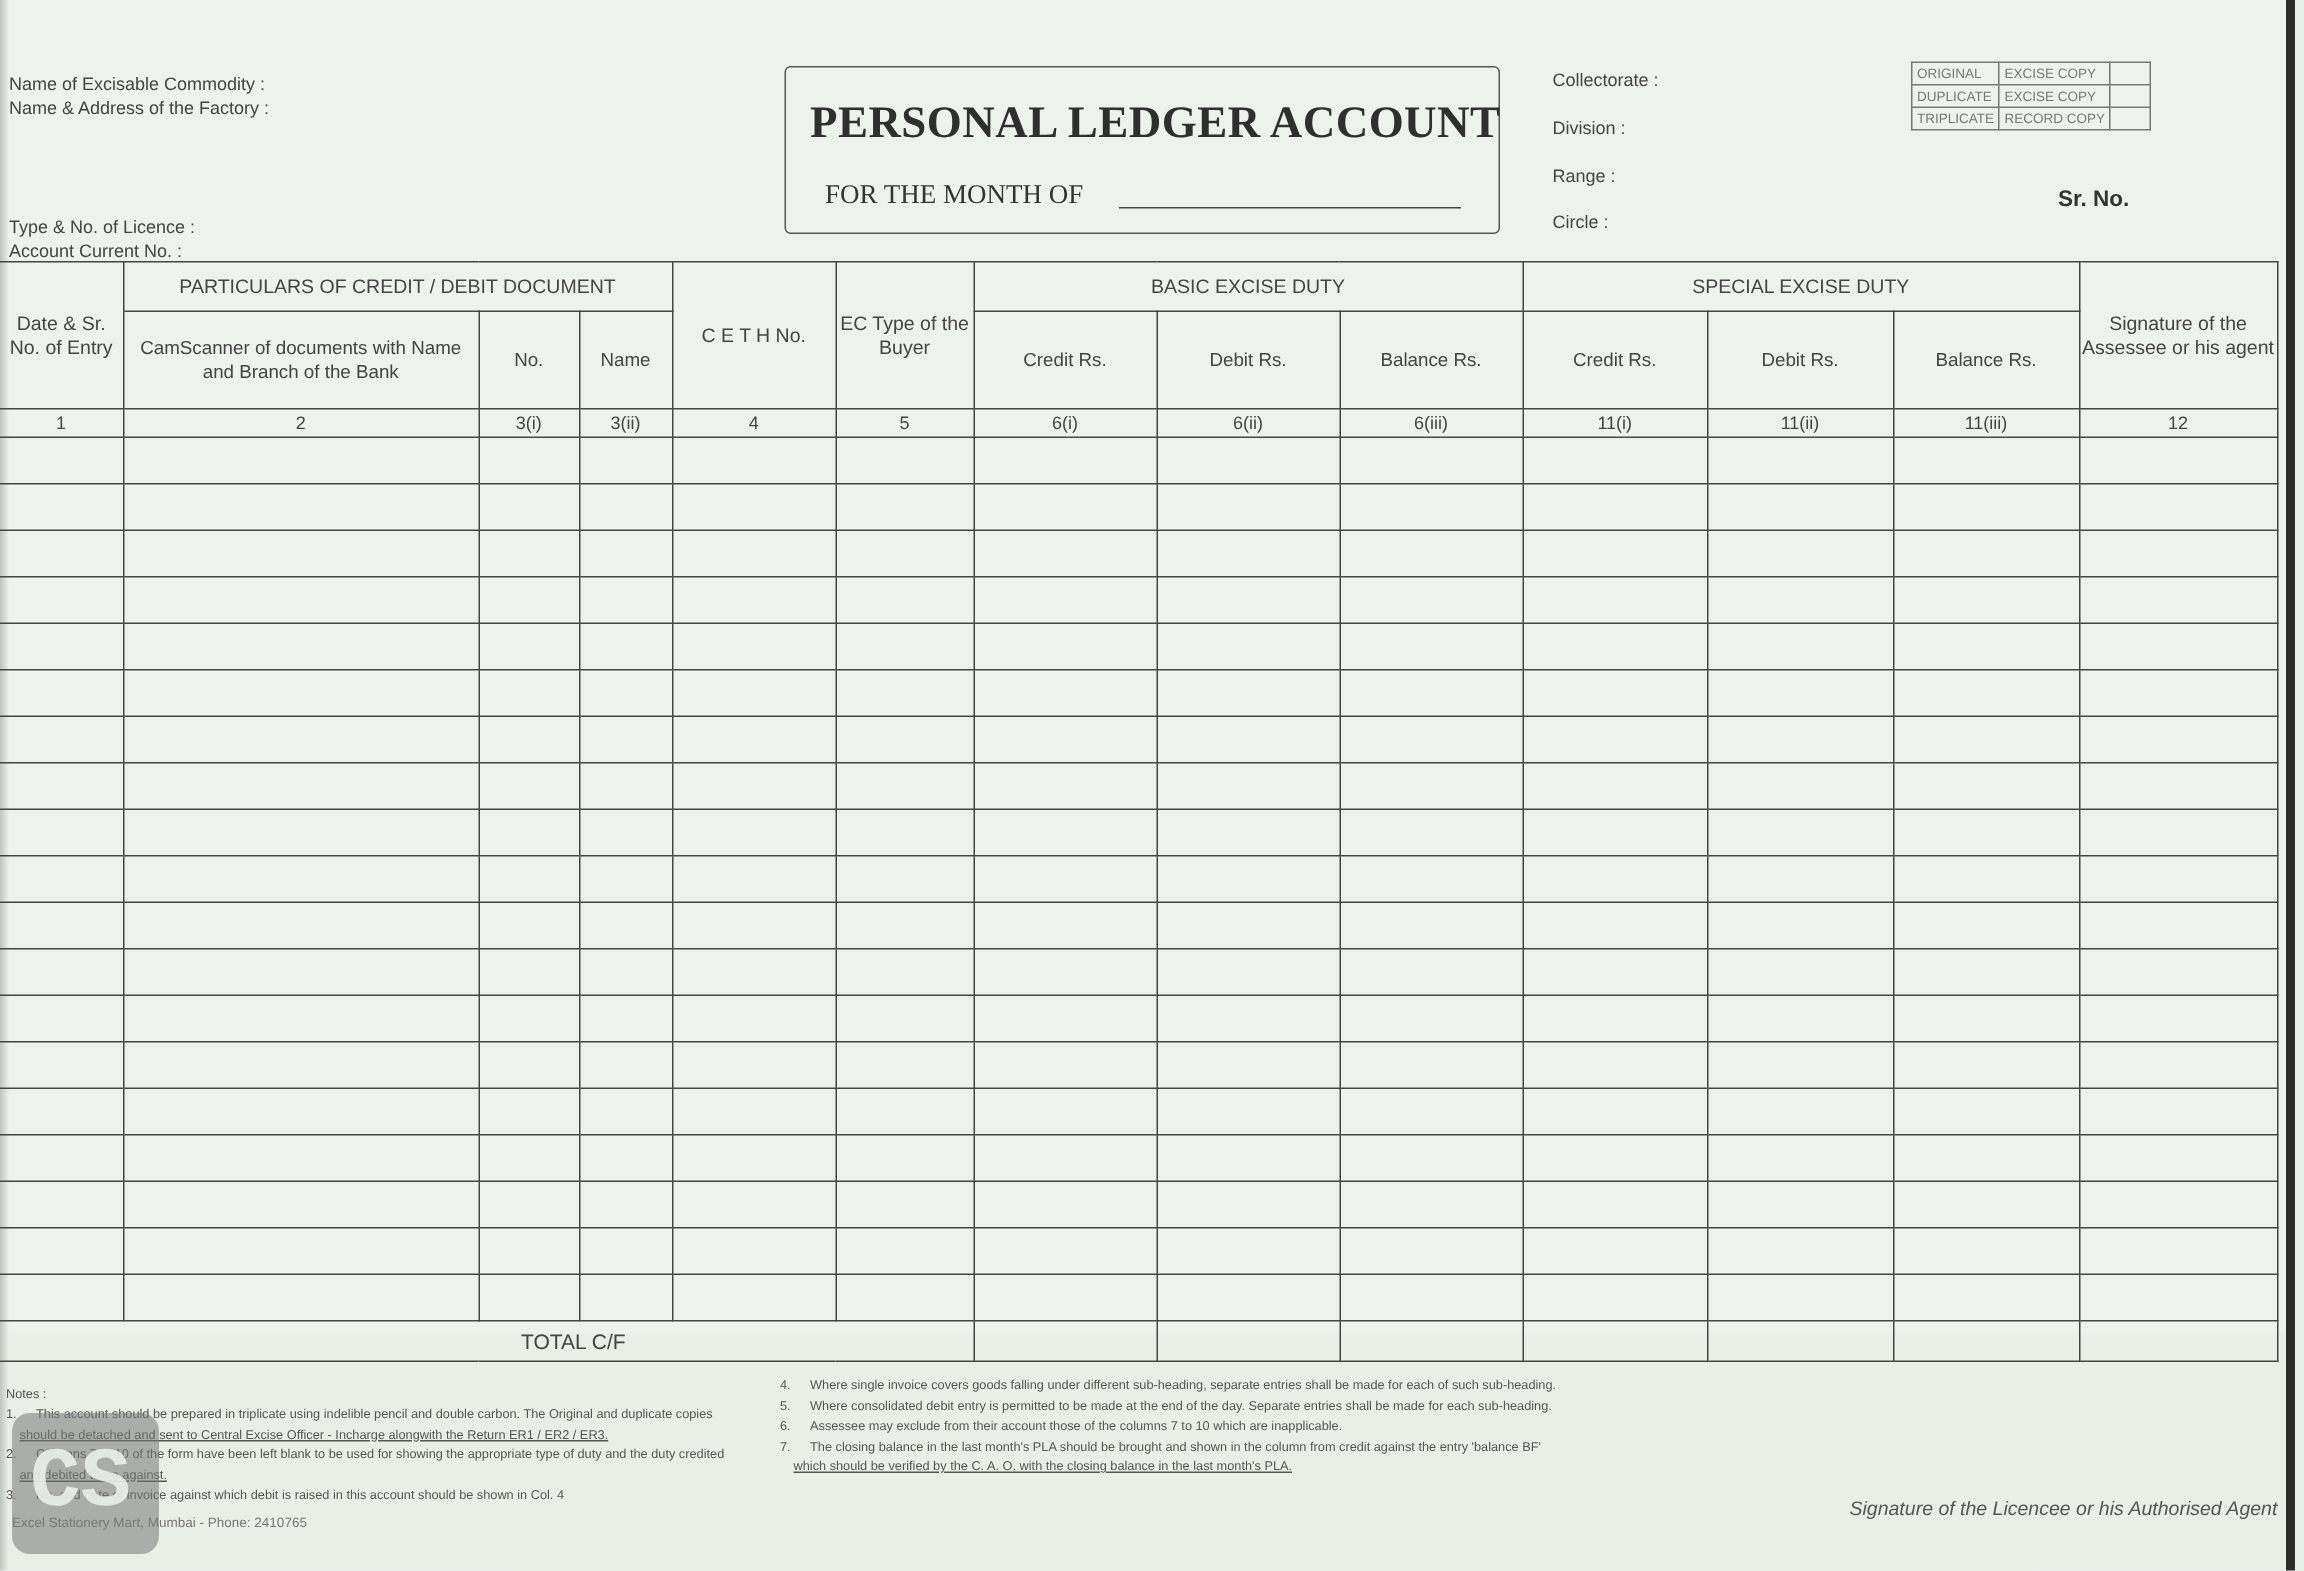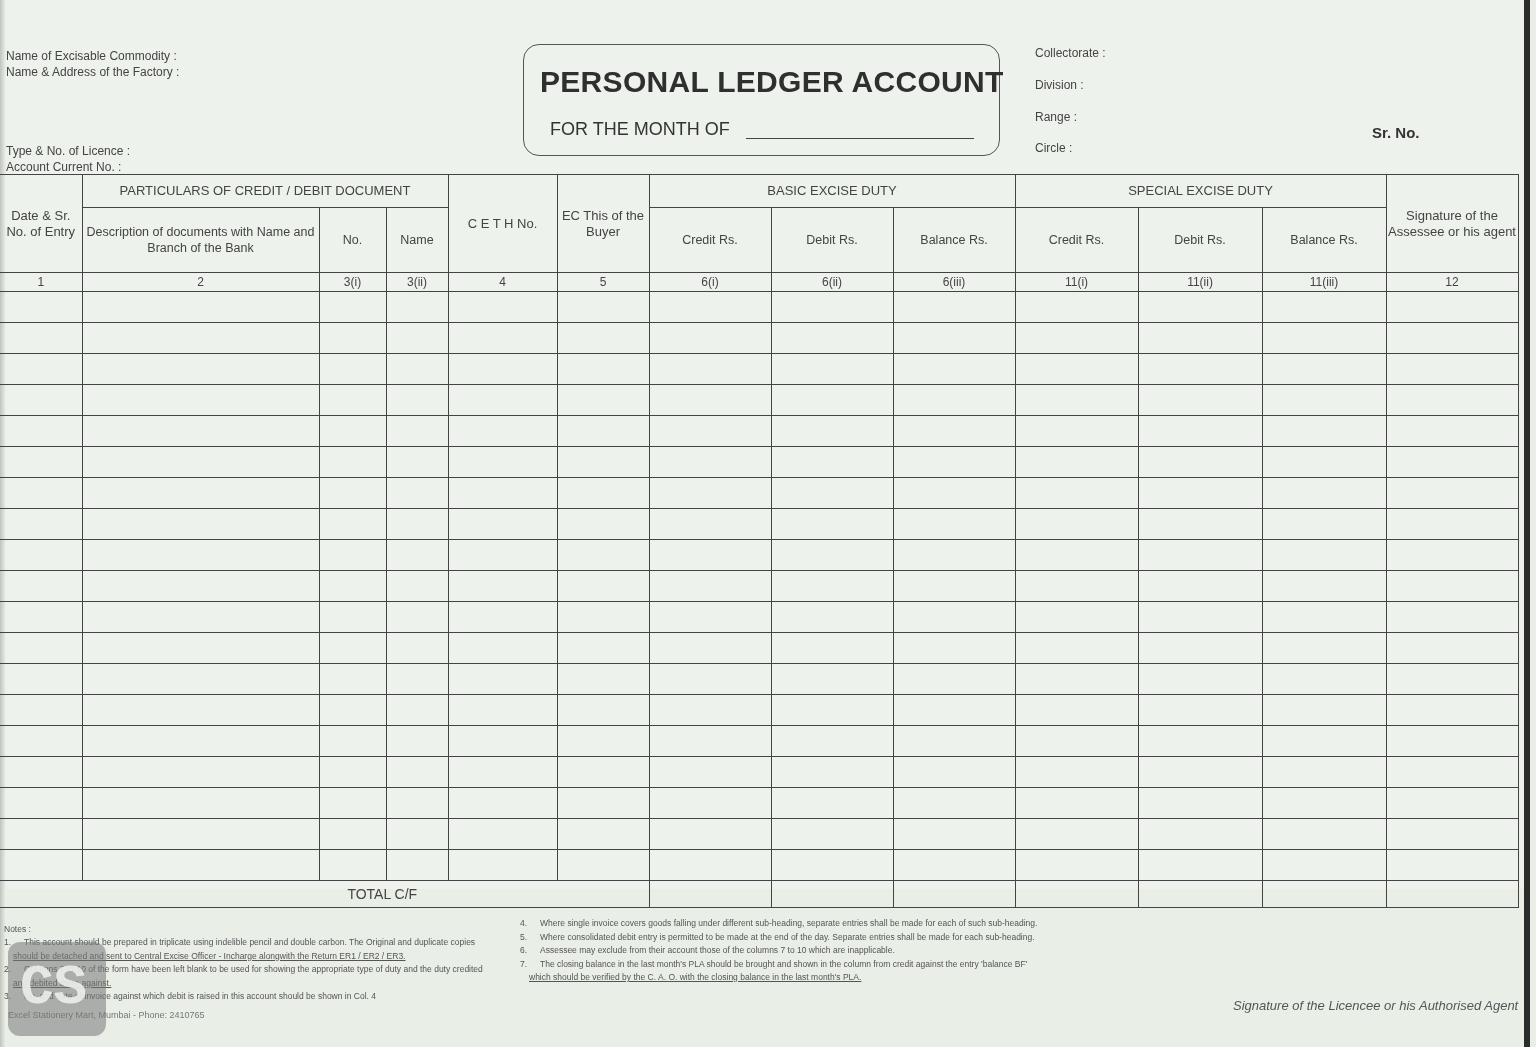--- a/index.html
+++ b/index.html
@@ -18,21 +18,21 @@
     position: absolute; left: 0; top: 0; width: 6px; height: 1047px;
     background: linear-gradient(to right, #bfc4bd, #eef2ec);
   }
   .right-edge {
     position: absolute; right: 0; top: 0; width: 6px; height: 1047px;
     background: #2b2d2b;
   }
   .lbl { position: absolute; font-size: 12px; color: #444; white-space: nowrap; }
   .title-box {
     position: absolute; left: 523px; top: 44px; width: 477px; height: 112px;
-    border: 1.5px solid #555; border-radius: 16px; box-sizing: border-box;
+    border: 1.5px solid #555; border-radius: 4px; box-sizing: border-box; font-family: Liberation Serif, serif;
   }
   .title {
     position: absolute; left: 16px; top: 20px; font-size: 30px; font-weight: bold;
     color: #2f2f2f; letter-spacing: 0.3px; white-space: nowrap;
   }
   .month {
     position: absolute; left: 26px; top: 74px; font-size: 18px; color: #333; white-space: nowrap;
   }
   .month-line {
     position: absolute; left: 222px; top: 93px; width: 228px; border-bottom: 1.5px solid #444;
@@ -102,20 +102,39 @@
     <div class="title">PERSONAL LEDGER ACCOUNT</div>
     <div class="month">FOR THE MONTH OF</div>
     <div class="month-line"></div>
   </div>
 
   <div class="lbl" style="left:1035px;top:46px;">Collectorate :</div>
   <div class="lbl" style="left:1035px;top:78px;">Division :</div>
   <div class="lbl" style="left:1035px;top:110px;">Range :</div>
   <div class="lbl" style="left:1035px;top:141px;">Circle :</div>
 
+  <table class="copy-table">
+    <tbody>
+        <tr>
+      <td>ORIGINAL</td>
+      <td>EXCISE COPY</td>
+      <td class="blank"></td>
+    </tr>
+    <tr>
+      <td>DUPLICATE</td>
+      <td>EXCISE COPY</td>
+      <td class="blank"></td>
+    </tr>
+    <tr>
+      <td>TRIPLICATE</td>
+      <td>RECORD COPY</td>
+      <td class="blank"></td>
+    </tr>
+  </tbody>
+    </table>
 
   <div class="srno">Sr. No.</div>
 
   <table class="ledger">
     <colgroup>
       <col style="width:82px">
         <col style="width:237px">
         <col style="width:67px">
         <col style="width:62px">
       <col style="width:109px">
@@ -126,27 +145,27 @@
       <col style="width:123px">
         <col style="width:124px">
         <col style="width:124px">
       <col style="width:132px">
     </colgroup>
     <thead>
       <tr class="group">
         <th rowspan="2" class="noleft">Date &amp; Sr. No. of Entry</th>
         <th colspan="3">PARTICULARS OF CREDIT / DEBIT DOCUMENT</th>
         <th rowspan="2">C E T H No.</th>
-        <th rowspan="2">EC This of the Buyer</th>
+        <th rowspan="2">EC Type of the Buyer</th>
         <th colspan="3">BASIC EXCISE DUTY</th>
         <th colspan="3">SPECIAL EXCISE DUTY</th>
         <th rowspan="2" class="sig-col">Signature of the Assessee or his agent</th>
       </tr>
       <tr class="sub">
-        <th>Description of documents with Name and Branch of the Bank</th>
+        <th>CamScanner of documents with Name and Branch of the Bank</th>
         <th>No.</th>
         <th>Name</th>
         <th>Credit Rs.</th>
         <th>Debit Rs.</th>
         <th>Balance Rs.</th>
         <th>Credit Rs.</th>
         <th>Debit Rs.</th>
         <th>Balance Rs.</th>
       </tr>
       <tr class="numrow">

